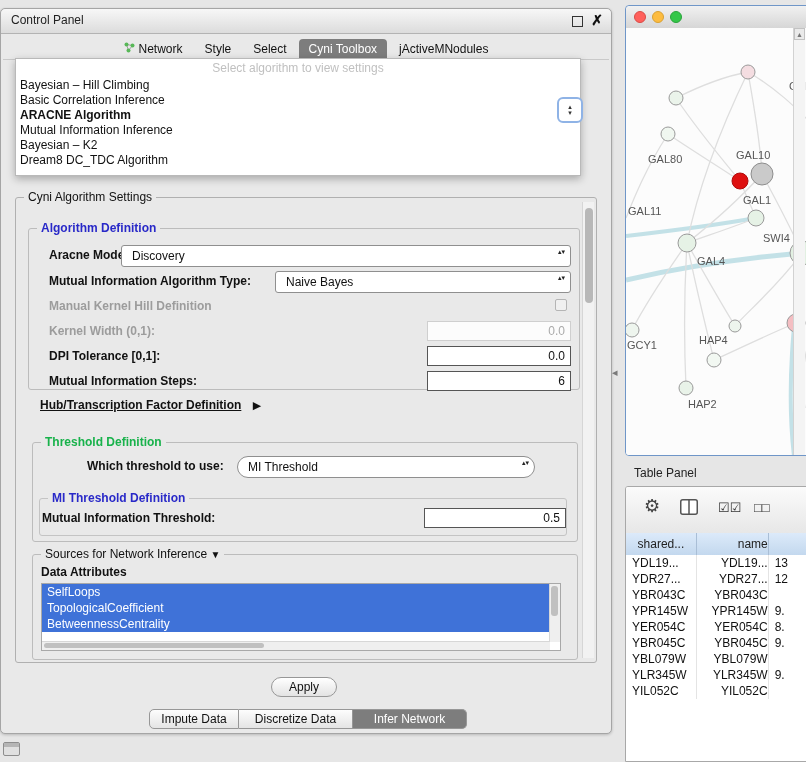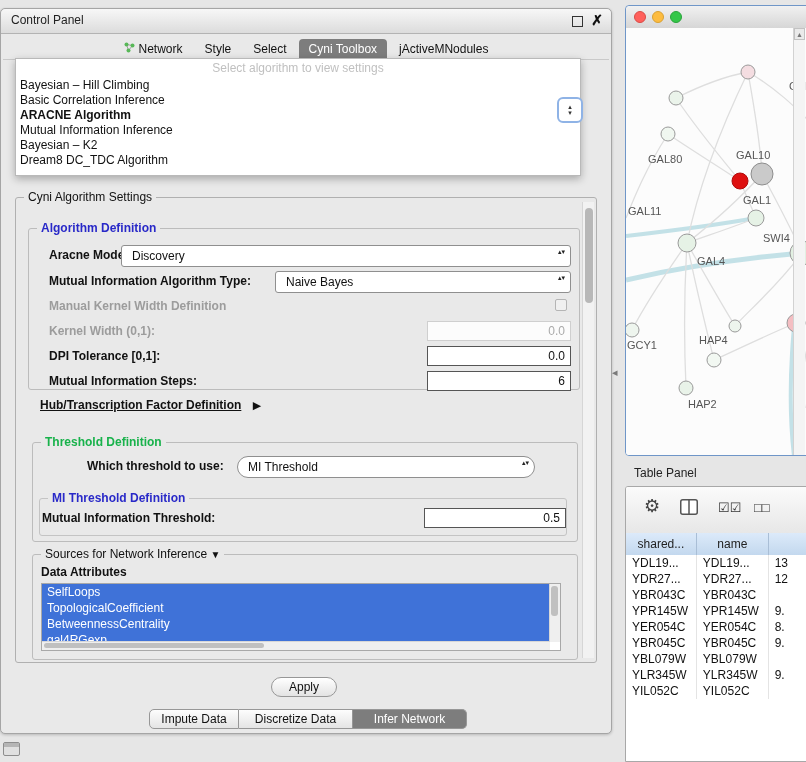--- a/index.html
+++ b/index.html
@@ -89,21 +89,21 @@
           border:1px solid #a8a8a8;border-radius:3px 3px 0 0;box-sizing:border-box;overflow:hidden;}
   .tb-toolbar{position:absolute;left:0;top:0;right:0;height:46px;background:linear-gradient(#fbfbfb,#e7e7e7);
           border-bottom:1px solid #c8c8c8;}
   .tb-ico{position:absolute;top:12px;color:#444;}
   .thead{position:absolute;left:0;top:46px;right:0;height:22px;display:flex;
           background:linear-gradient(#dceafa,#c3d8ee);border-bottom:1px solid #9db4cc;}
   .th{box-sizing:border-box;border-right:1px solid #a9bed6;text-align:center;line-height:22px;color:#222;overflow:hidden;white-space:nowrap;}
   .tbody{position:absolute;left:0;top:68px;right:0;bottom:0;background:#fff;}
   .tr{display:flex;height:16px;line-height:16px;}
   .td{box-sizing:border-box;border-right:1px solid #e4e4e4;padding-left:6px;overflow:hidden;white-space:nowrap;}
-  .c1{width:77px;} .c2{width:78px;} .c3{width:60px;}
+  .c1{width:77px;} .c2{width:78px;text-align:right;} .c3{width:60px;}
 
   .mini-icon{position:absolute;left:3px;top:742px;width:17px;height:14px;border:1px solid #8d8d8d;
           background:#e0e0e0;border-radius:2px;box-sizing:border-box;}
   .mini-icon:before{content:"";position:absolute;left:0;top:0;right:0;height:4px;background:#b5b5b5;}
   .splitter{color:#7a7a7a;font-size:11px;}
 </style>
 </head>
 <body>
 
 <div class="screen">
@@ -170,21 +170,21 @@
           <span>Discovery</span>
           <span class="arrows">▴▾</span>
         </div>
 
         <span class="lbl" style="left:20px;top:45px;">Mutual Information Algorithm Type:</span>
         <div class="combo" style="left:246px;top:42px;width:296px;">
           <span>Naive Bayes</span>
           <span class="arrows">▴▾</span>
         </div>
 
-        <span class="lbl dis" style="left:20px;top:70px;">Manual Kernel Width Definition</span>
+        <span class="lbl dis" style="left:20px;top:70px;">Manual Kernel Hill Definition</span>
         <div class="checkbox" style="left:526px;top:70px;"></div>
 
         <span class="lbl dis" style="left:20px;top:95px;">Kernel Width (0,1):</span>
         <div class="field dis" style="left:398px;top:92px;width:144px;">0.0</div>
 
         <span class="lbl" style="left:20px;top:120px;">DPI Tolerance [0,1]:</span>
         <div class="field strong" style="left:398px;top:117px;width:144px;">0.0</div>
 
         <span class="lbl" style="left:20px;top:145px;">Mutual Information Steps:</span>
         <div class="field strong" style="left:398px;top:142px;width:144px;">6</div>
@@ -216,21 +216,20 @@
           <span>Sources for Network Inference</span>
           <span style="font-size:10px;">▼</span>
         </span>
 
         <span class="lbl" style="left:8px;top:10px;">Data Attributes</span>
 
         <div class="attr-list" style="left:8px;top:28px;width:520px;height:68px;">
           <div class="attr-item">SelfLoops</div>
           <div class="attr-item">TopologicalCoefficient</div>
           <div class="attr-item">BetweennessCentrality</div>
-          <div class="attr-item">gal4RGexp</div>
           <div class="attr-vscroll">
               <div class="attr-vthumb"></div>
             </div>
           <div class="attr-hscroll">
               <div class="attr-hthumb"></div>
             </div>
         </div>
       </div>
     </div>
 

